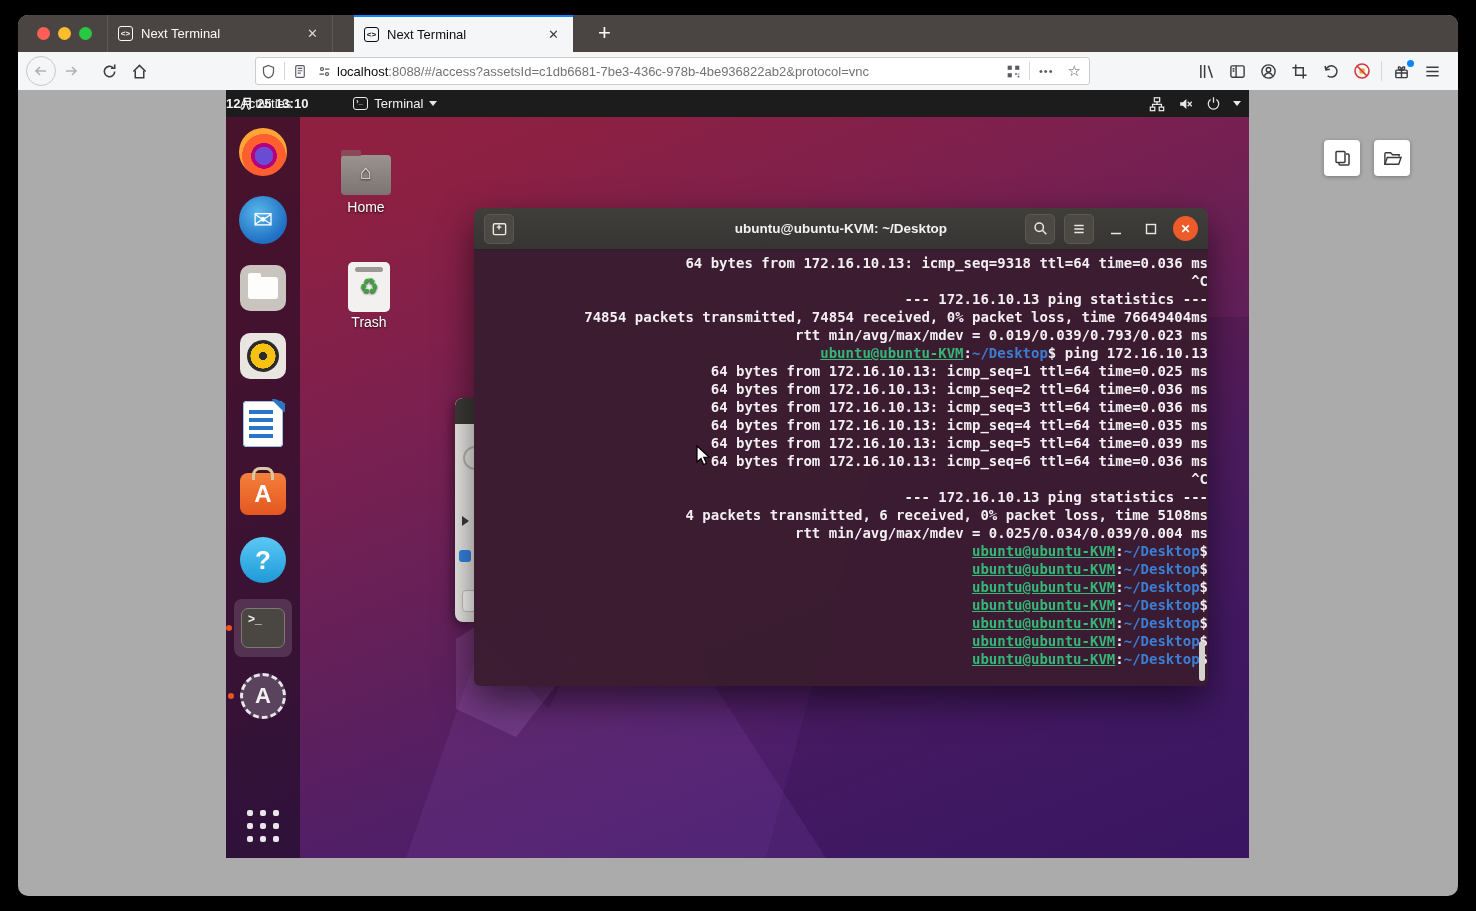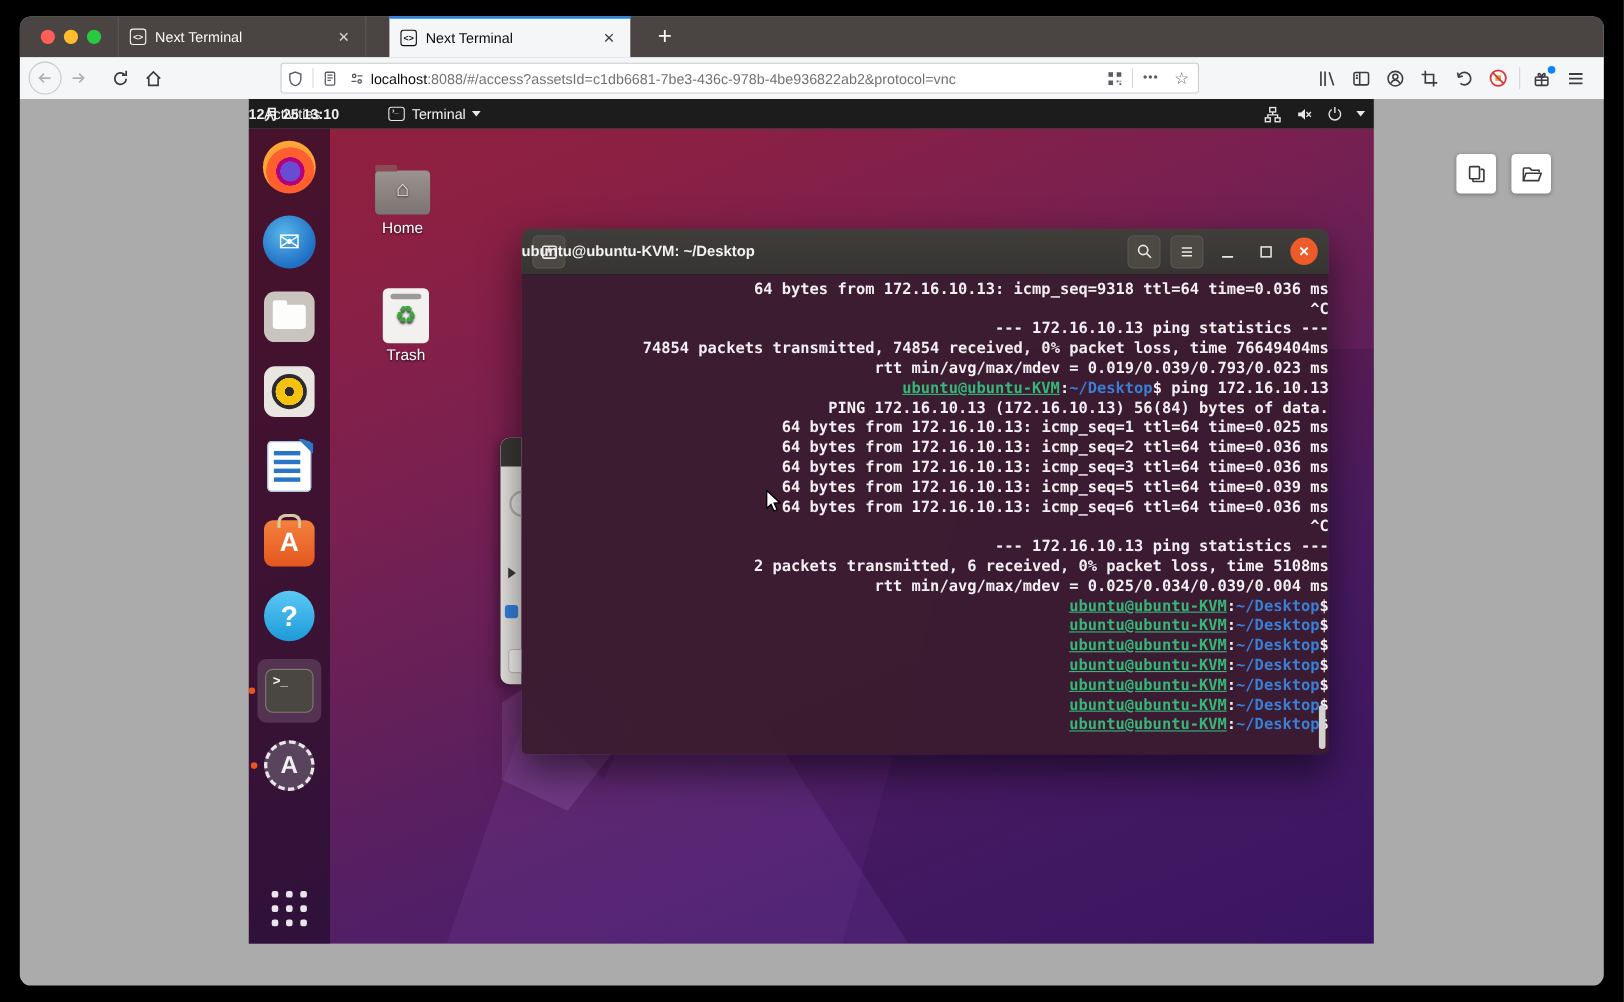--- a/index.html
+++ b/index.html
@@ -120,21 +120,21 @@
   .bg-win-circle { position:absolute; left:8px; top:48px; width:24px; height:24px; border:2px solid #b9b7b2; border-radius:50%; }
   .bg-win-play { position:absolute; left:7px; top:118px; width:0; height:0; border-top:5px solid transparent; border-bottom:5px solid transparent; border-left:7px solid #3a3a3a; }
   .bg-win-badge { position:absolute; left:4px; top:152px; width:12px; height:12px; border-radius:3px; background:#3584e4; }
   .bg-win-btn { position:absolute; left:7px; top:192px; width:20px; height:22px; border:1px solid #c4c2bd; border-radius:4px; background:#fbfaf8; }
 
   
   .term { position:absolute; left:248px; top:118px; width:734px; height:478px; border-radius:8px 8px 6px 6px; overflow:hidden;
     box-shadow:0 14px 36px rgba(0,0,0,.55); }
   .term-titlebar { position:relative; height:42px; background:linear-gradient(#403e3b,#373533); border-bottom:1px solid #262422;
     display:flex; align-items:center; }
-  .term-title { position:absolute; left:0; right:0; color:#f3f2f1; font-size:13.5px; font-weight:bold; pointer-events:none; }
+  .term-title { position:absolute; left:0; right:0; text-align:center; color:#f3f2f1; font-size:13.5px; font-weight:bold; pointer-events:none; }
   .tt-btn { width:30px; height:30px; border-radius:5px; background:#4c4945; border:1px solid #5b5752;
     display:flex; align-items:center; justify-content:center; color:#e9e8e6; flex:none; }
   .tt-newtab { margin-left:10px; }
   .tt-right { position:absolute; right:10px; display:flex; align-items:center; gap:9px; }
   .tt-min, .tt-max { width:26px; height:26px; display:flex; align-items:center; justify-content:center; color:#e9e8e6; }
   .tt-close { width:25px; height:25px; border-radius:50%; background:#ec5b29; color:#fff; font-size:12px; font-weight:bold;
     display:flex; align-items:center; justify-content:center; }
   .term-body { position:relative; height:436px; background:rgba(58,28,48,.97); padding:4px 0 0 4px;
     font-family:"DejaVu Sans Mono", monospace; font-size:14px; font-weight:bold; line-height:18px; color:#f2eef1; }
   .tline { white-space:pre;text-align:right; }
@@ -437,29 +437,29 @@
         </div>
       </div>
       <div class="term-body">
         <div>
             <div class="tline">64 bytes from 172.16.10.13: icmp_seq=9318 ttl=64 time=0.036 ms</div>
             <div class="tline">^C</div>
             <div class="tline">--- 172.16.10.13 ping statistics ---</div>
             <div class="tline">74854 packets transmitted, 74854 received, 0% packet loss, time 76649404ms</div>
             <div class="tline">rtt min/avg/max/mdev = 0.019/0.039/0.793/0.023 ms</div>
             <div class="tline"><span class="tg">ubuntu@ubuntu-KVM</span><span class="tw">:</span><span class="tb">~/Desktop</span><span class="tw">$ ping 172.16.10.13</span></div>
-            <div class="tline">PING 172.16.10.13 (172.16.10.13) 56(84) bytes of data.</div>
             <div class="tline">64 bytes from 172.16.10.13: icmp_seq=1 ttl=64 time=0.025 ms</div>
             <div class="tline">64 bytes from 172.16.10.13: icmp_seq=2 ttl=64 time=0.036 ms</div>
             <div class="tline">64 bytes from 172.16.10.13: icmp_seq=3 ttl=64 time=0.036 ms</div>
+            <div class="tline">64 bytes from 172.16.10.13: icmp_seq=4 ttl=64 time=0.035 ms</div>
             <div class="tline">64 bytes from 172.16.10.13: icmp_seq=5 ttl=64 time=0.039 ms</div>
             <div class="tline">64 bytes from 172.16.10.13: icmp_seq=6 ttl=64 time=0.036 ms</div>
             <div class="tline">^C</div>
             <div class="tline">--- 172.16.10.13 ping statistics ---</div>
-            <div class="tline">2 packets transmitted, 6 received, 0% packet loss, time 5108ms</div>
+            <div class="tline">4 packets transmitted, 6 received, 0% packet loss, time 5108ms</div>
             <div class="tline">rtt min/avg/max/mdev = 0.025/0.034/0.039/0.004 ms</div>
             <div class="tline"><span class="tg">ubuntu@ubuntu-KVM</span><span class="tw">:</span><span class="tb">~/Desktop</span><span class="tw">$</span></div>
             <div class="tline"><span class="tg">ubuntu@ubuntu-KVM</span><span class="tw">:</span><span class="tb">~/Desktop</span><span class="tw">$</span></div>
             <div class="tline"><span class="tg">ubuntu@ubuntu-KVM</span><span class="tw">:</span><span class="tb">~/Desktop</span><span class="tw">$</span></div>
             <div class="tline"><span class="tg">ubuntu@ubuntu-KVM</span><span class="tw">:</span><span class="tb">~/Desktop</span><span class="tw">$</span></div>
             <div class="tline"><span class="tg">ubuntu@ubuntu-KVM</span><span class="tw">:</span><span class="tb">~/Desktop</span><span class="tw">$</span></div>
             <div class="tline"><span class="tg">ubuntu@ubuntu-KVM</span><span class="tw">:</span><span class="tb">~/Desktop</span><span class="tw">$</span></div>
             <div class="tline"><span class="tg">ubuntu@ubuntu-KVM</span><span class="tw">:</span><span class="tb">~/Desktop</span><span class="tw">$</span></div>
           </div>
         <div class="term-scroll"></div>

